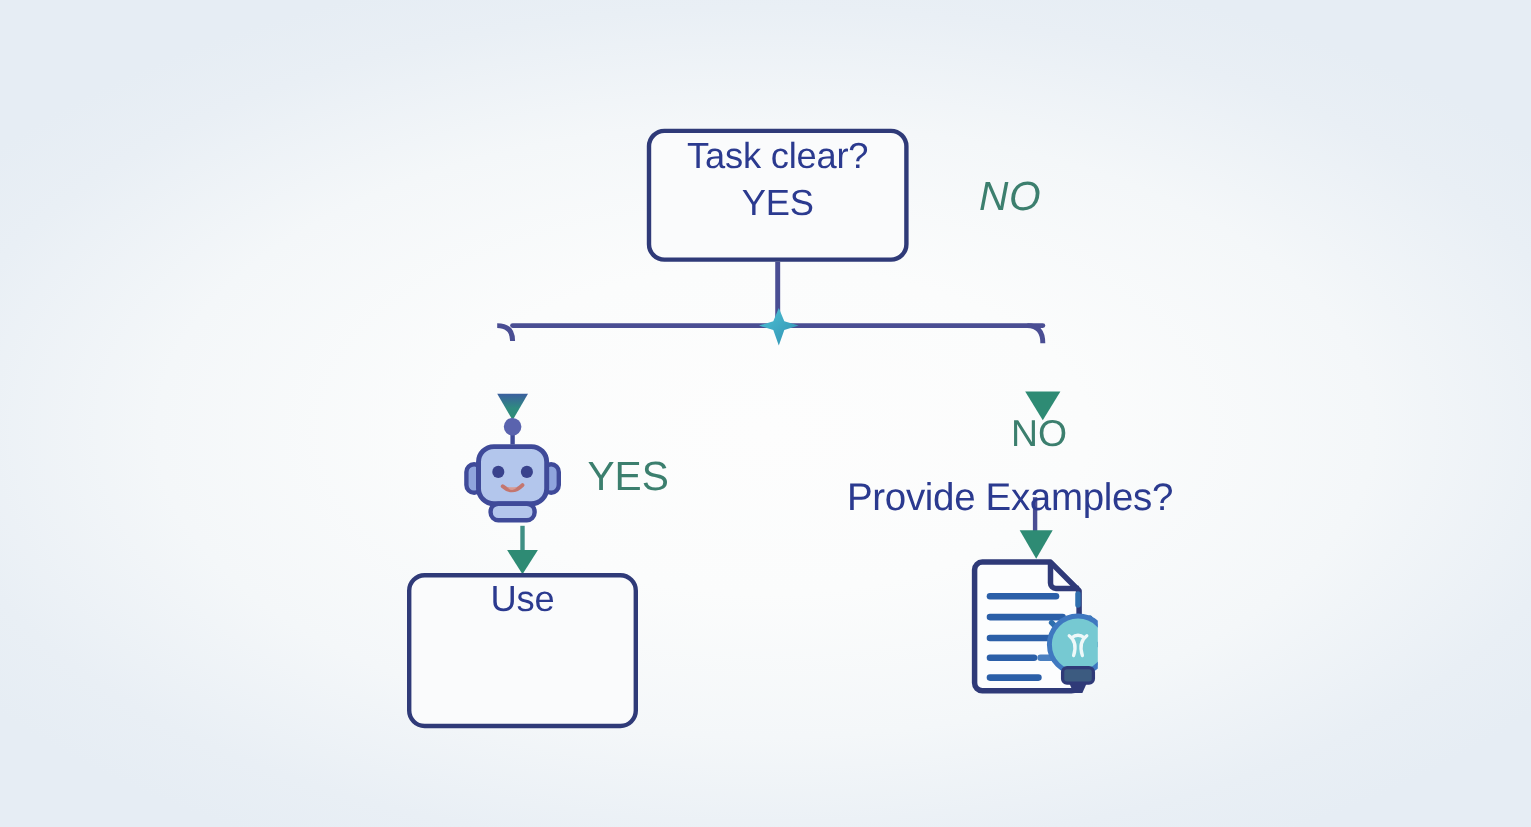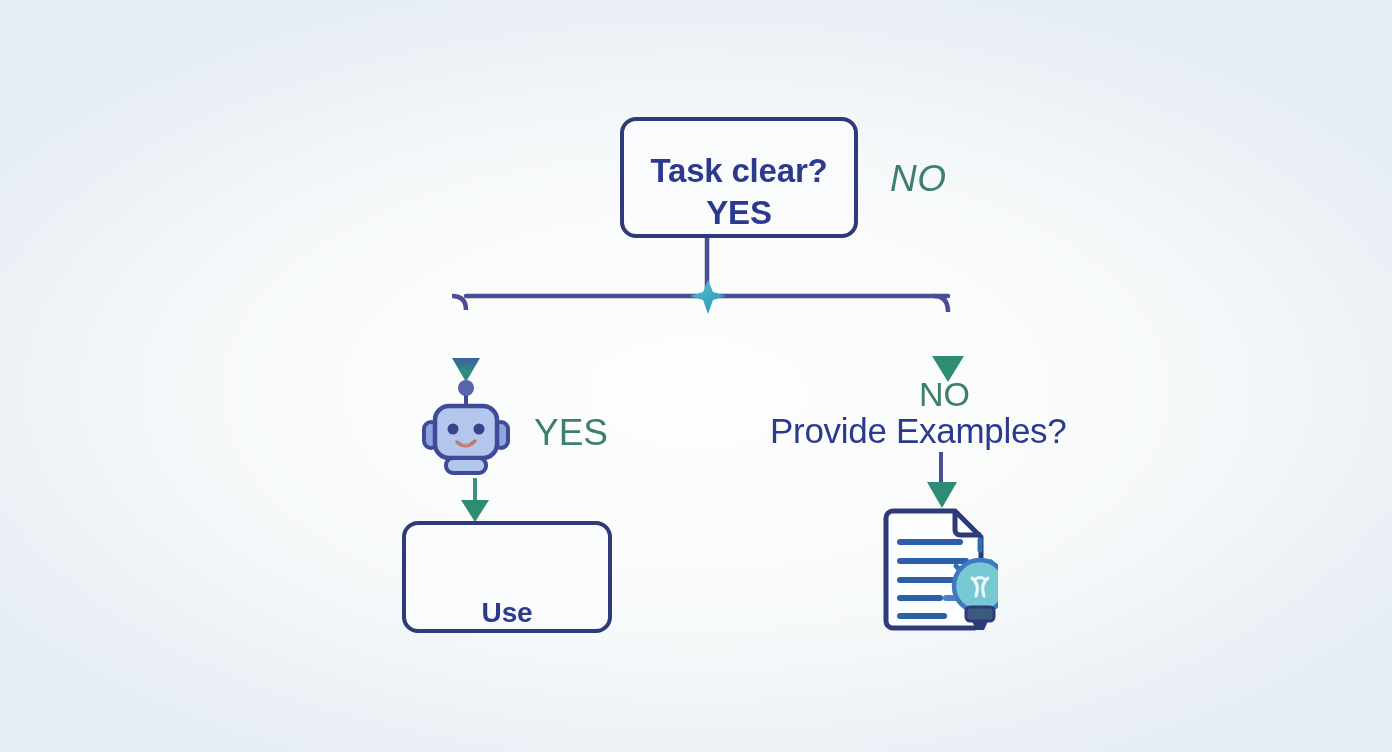--- a/index.html
+++ b/index.html
@@ -17,43 +17,42 @@
   }
   #flow-svg { position:absolute; inset:0; width:1392px; height:752px; }
 
   
   .node-box {
     position:absolute;
     border:4px solid #2f3a78;
     border-radius:16px;
     background:#fafbfc;
     display:flex;
-    align-items:flex-end;
+    align-items:flex-start;
     justify-content:center;
     text-align:center;
     color:#2b3a8f;
-    font-weight:bold;
+    font-weight:normal;
     letter-spacing:-0.2px;
-    margin-left:32px;
   }
   #node-task { left:588px; top:117px; width:238px; height:121px; font-size:33px; line-height:1.28; }
-  #node-zero { left:370px; top:521px; width:210px; height:112px; font-size:28px; line-height:1.18; }
+  #node-zero { left:370px; top:521px; width:210px; height:141px; font-size:33px; line-height:1.18; }
   .node-line2 { display:block; }
 
   
   .label {
     position:absolute;
     font-weight:normal;
     white-space:nowrap;
   }
   .label-yesno { color:#3c7f6e; }
   #label-no-top   { left:890px; top:158px; font-size:37px; font-style:italic; letter-spacing:0.5px; }
   #label-yes-mid  { left:534px; top:412px; font-size:37px; }
   #label-no-right { left:919px; top:375px; font-size:34px; }
-  #label-provide  { left:770px; top:411px; font-size:35px; color:#2b3a8f; letter-spacing:-0.3px;text-align:right; }
+  #label-provide  { left:770px; top:433px; font-size:35px; color:#2b3a8f; letter-spacing:-0.3px;text-align:right; }
 
   .icon-wrap { position:absolute; }
   #icon-robot { left:420px; top:376px; width:92px; height:100px; }
   #icon-doc   { left:878px; top:506px; width:120px; height:132px; }
 </style>
 </head>
 <body>
 
 <div id="canvas">
 

